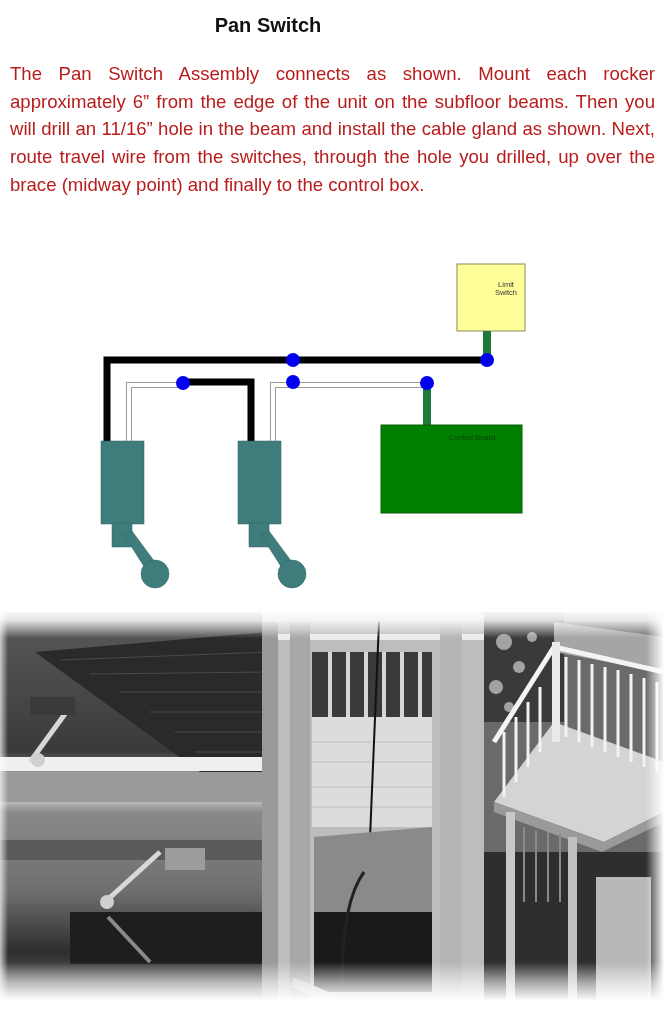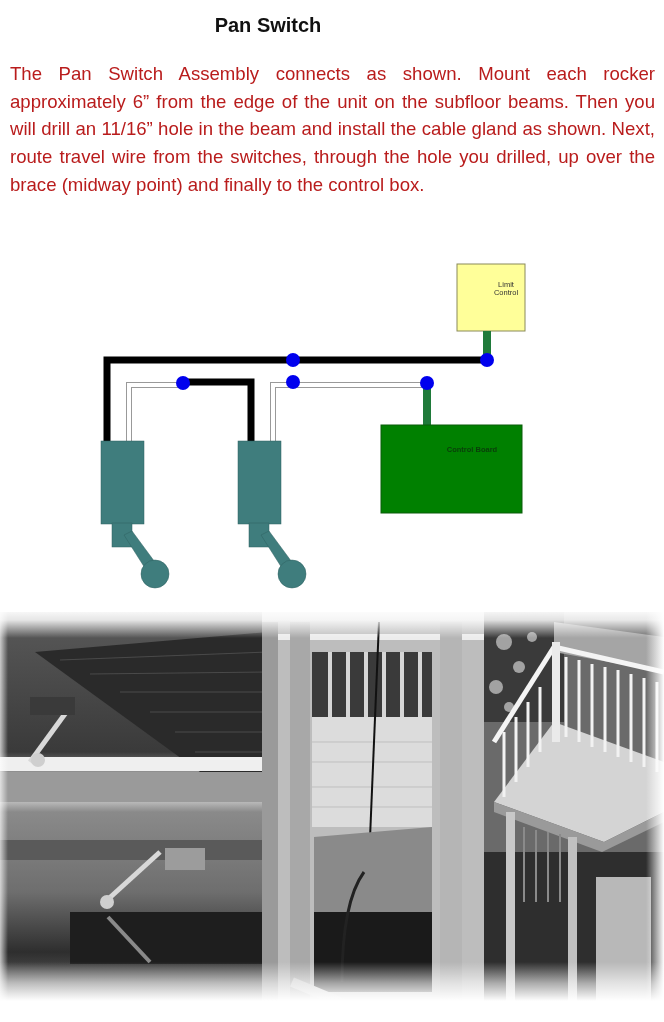--- a/index.html
+++ b/index.html
@@ -13,21 +13,21 @@
   .para {
     position: absolute; left: 10px; top: 60px; width: 645px;
     font-size: 18.6px; line-height: 27.7px; text-align: justify; text-align-last: left;
     color: #b91c1c;
   }
 
   .diagram { position: absolute; left: 0; top: 250px; width: 664px; height: 345px; }
   .diagram svg { position: absolute; left: 0; top: 0; }
   .lbl { position: absolute; font-family: "Liberation Sans", sans-serif; font-size: 7.5px; color: #333; text-align: center; line-height: 8px; padding-left: 28px; }
   .lbl-limit { left: 459px; top: 31px; width: 66px; }
-  .lbl-control { left: 382px; top: 196px; width: 152px; color: #0a3d0a; font-weight: bold; }
+  .lbl-control { left: 382px; top: 184px; width: 152px; color: #0a3d0a; }
 
   .collage { position: absolute; left: 0; top: 612px; width: 664px; height: 410px; }
   .photo { position: absolute; overflow: hidden; }
   .photo svg { display: block; }
   .fade-top {
     position: absolute; left: 0; top: -4px; width: 664px; height: 30px;
     background: linear-gradient(to bottom, #fff 0%, rgba(255,255,255,0.85) 40%, rgba(255,255,255,0) 100%);
   }
   .fade-bottom {
     position: absolute; left: 0; bottom: 0; width: 664px; height: 60px;
@@ -84,21 +84,21 @@
     </g>
 
     <circle cx="293" cy="360" r="7" fill="#0000ee"></circle>
     <circle cx="487" cy="360" r="7" fill="#0000ee"></circle>
     <circle cx="183" cy="383" r="7" fill="#0000ee"></circle>
     <circle cx="293" cy="382" r="7" fill="#0000ee"></circle>
     <circle cx="427" cy="383" r="7" fill="#0000ee"></circle>
   </svg>
   <div class="lbl lbl-limit">
     <div>Limit</div>
-    <div>Control</div>
+    <div>Switch</div>
   </div>
   <div class="lbl lbl-control">Control Board</div>
 </div>
 
 <div class="collage">
 
   <div class="photo" style="left:0;top:0;width:268px;height:400px;">
     <svg width="268" height="400" viewBox="0 0 268 400">
       <defs>
         <linearGradient id="p1g" x1="0" y1="0" x2="0" y2="1">

